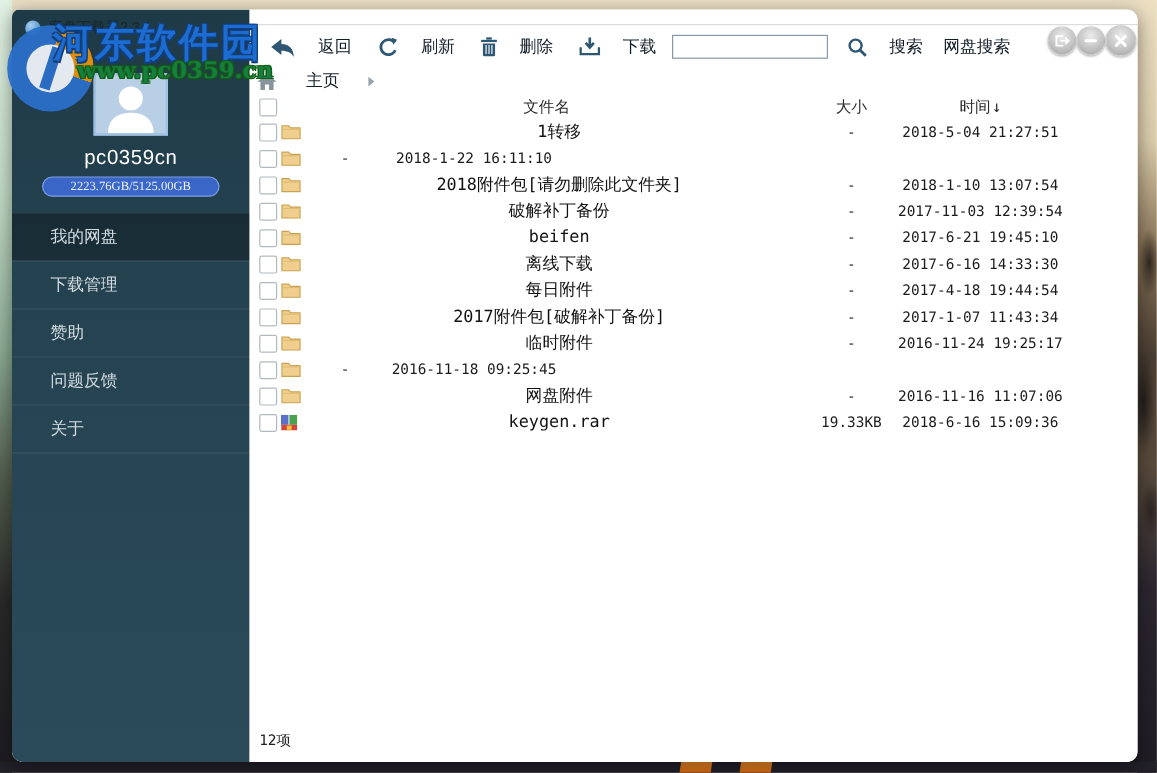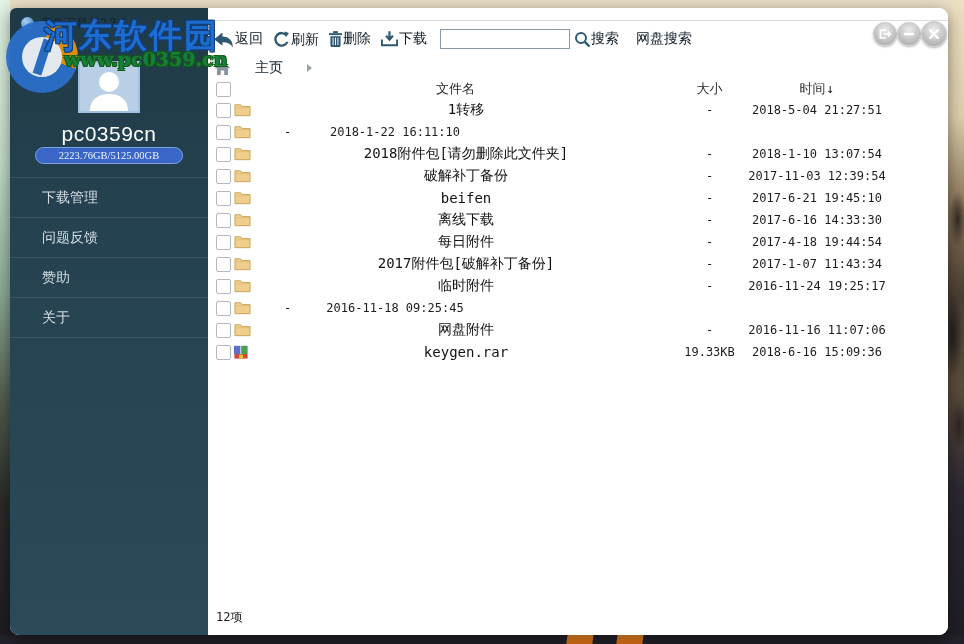--- a/index.html
+++ b/index.html
@@ -32,37 +32,37 @@
   .sidebar{width:198px;flex:none;position:relative;color:#d7dfe3;
     background:linear-gradient(180deg,#1e3舰944 0%,#24414f 30%,#2b4b5a 100%);
     background:linear-gradient(180deg,#1f3a47 0%,#24414f 30%,#2b4b5a 100%);}
   .titlebar{display:flex;align-items:center;gap:6px;padding:5px 0 0 11px;height:20px;}
   .app-icon{width:13px;height:13px;border-radius:50%;flex:none;
     background:radial-gradient(circle at 35% 32%,#a9d0f2,#4a8ac2 75%);}
   .app-title{font-size:12px;color:#13242d;white-space:nowrap;}
   .avatar{position:absolute;left:68px;top:53px;width:58px;height:48px;
     background:#b9cfe6;border:2px solid #9fc2e2;display:flex;align-items:flex-end;justify-content:center;overflow:hidden;}
   .username{position:absolute;top:114px;left:0;width:100%;text-align:center;
-    font-size:21px;color:#fdfdfd;letter-spacing:.5px;}
+    font-size:17px;color:#fdfdfd;letter-spacing:.5px;}
   .storage-pill{position:absolute;top:139px;left:50%;transform:translateX(-50%);
     width:146px;height:15px;border-radius:9px;background:#3a66c8;border:1px solid #7fa0e4;
     display:flex;align-items:center;justify-content:center;
     font-family:Liberation Serif, serif;font-size:10.5px;color:#eef3fb;white-space:nowrap;}
   .menu{position:absolute;top:169px;left:0;right:0;}
   .menu-item{height:39px;line-height:39px;padding-left:32px;font-size:14px;color:#d4dde2;
     border-top:1px solid rgba(255,255,255,.10);cursor:default;}
   .menu-item:last-child{border-bottom:1px solid rgba(255,255,255,.10);}
   .menu-item.active{background:rgba(0,0,0,.30);}
 
   
   .main{flex:1;display:flex;flex-direction:column;background:#fff;position:relative;min-width:0;}
   .title-strip{height:12px;flex:none;}
   .toolbar{height:36px;flex:none;border-top:1px solid #dcdcdc;display:flex;align-items:center;
     padding-left:4px;font-size:14px;color:#101c26;}
-  .tbtn{display:flex;align-items:flex-end;gap:0;margin-right:9px;cursor:pointer;white-space:nowrap;}
+  .tbtn{display:flex;align-items:center;gap:18px;margin-right:9px;cursor:pointer;white-space:nowrap;padding-left:12px;}
   .tbtn svg{flex:none;}
   .search-input{width:122px;height:16px;border:1px solid #8899a6;margin:0 4px 0 4px;
     font-size:12px;padding:1px 3px;outline:none;}
   .netdisk{margin-left:8px;cursor:pointer;white-space:nowrap;}
 
   .breadcrumb{height:22px;flex:none;display:flex;align-items:center;gap:24px;
     padding-left:6px;font-size:14px;color:#15202a;}
   .crumb-arrow{width:0;height:0;border-left:5px solid #98a4ad;
     border-top:4px solid transparent;border-bottom:4px solid transparent;}
 
@@ -133,31 +133,34 @@
     <div class="avatar">
       <svg width="54" height="44" viewBox="0 0 54 44">
         <circle cx="27" cy="15" r="10" fill="#fff"></circle>
         <path d="M8 44 C8 31 18 27 27 27 C36 27 46 31 46 44 Z" fill="#fff"></path>
       </svg>
     </div>
     <div class="username">pc0359cn</div>
     <div class="storage-pill">2223.76GB/5125.00GB</div>
     <div class="menu">
 
+        <div class="menu-item active">
+          <span>我的网盘</span>
+        </div>
 
         <div class="menu-item">
           <span>下载管理</span>
         </div>
 
         <div class="menu-item">
+          <span>赞助</span>
+        </div>
+
+        <div class="menu-item">
           <span>问题反馈</span>
-        </div>
-
-        <div class="menu-item">
-          <span>赞助</span>
         </div>
 
         <div class="menu-item">
           <span>关于</span>
         </div>
       </div>
   </div>
 
   <div class="main">
     <div class="title-strip"></div>

